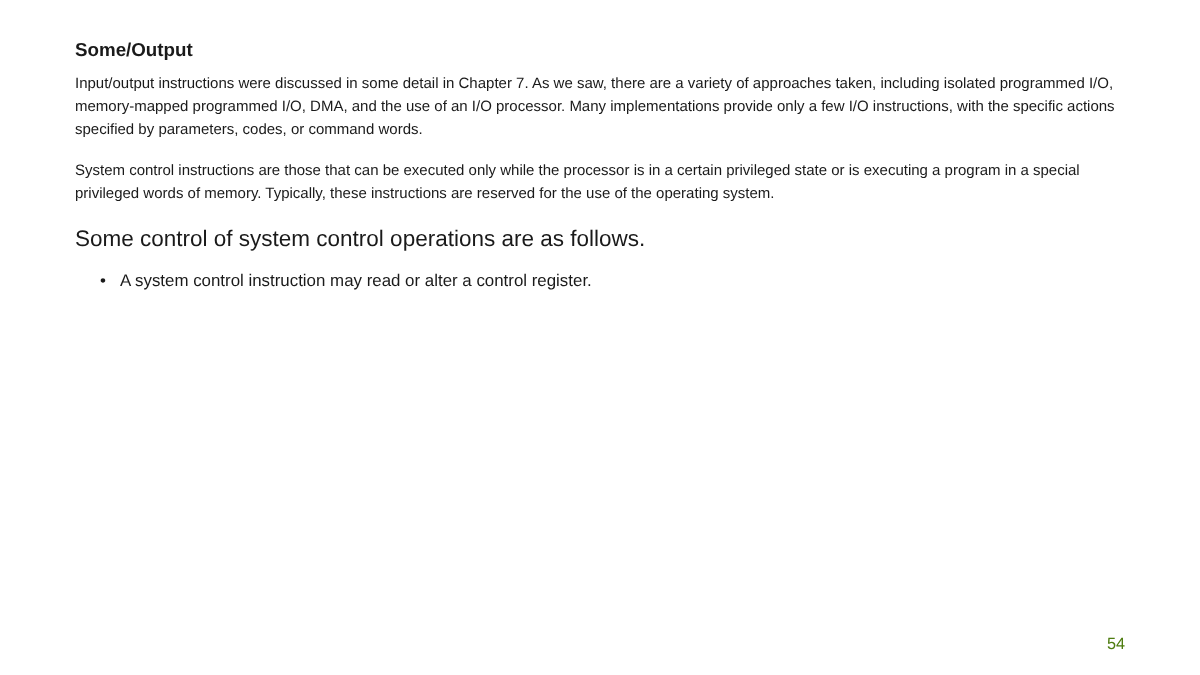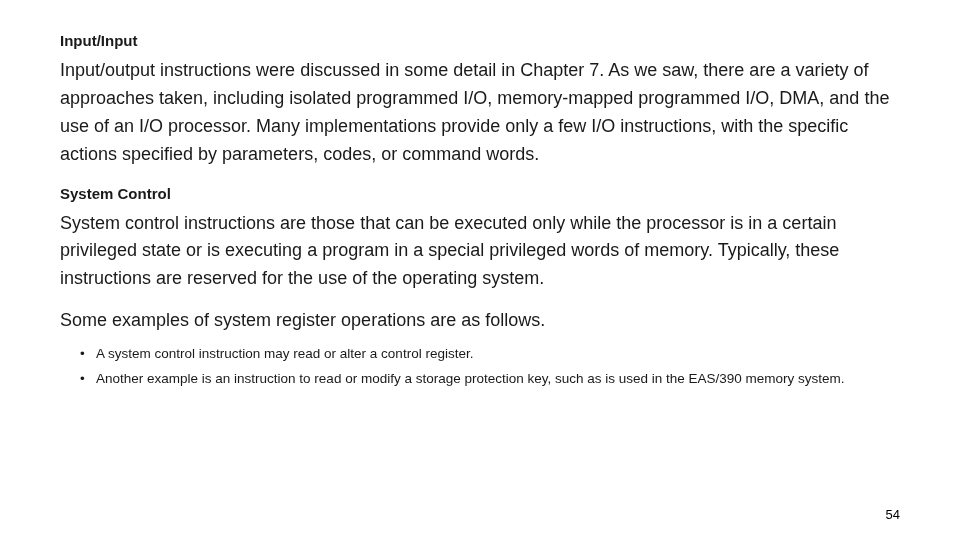--- a/index.html
+++ b/index.html
@@ -26,21 +26,21 @@
     }
 
     .section-heading {
       font-size: 15px;
       font-weight: bold;
       margin-bottom: 6px;
       line-height: 1.4;
     }
 
     .section-body {
-      font-size: 18px;
+      font-size: 12px;
       font-weight: normal;
       line-height: 1.55;
       margin-bottom: 14px;
     }
 
     .large-text {
       font-size: 18px;
       line-height: 1.5;
       margin-bottom: 10px;
     }
@@ -64,39 +64,35 @@
       position: absolute;
       left: 0;
       top: 0;
     }
 
     .page-number {
       position: absolute;
       bottom: 18px;
       right: 60px;
       font-size: 13px;
-      color: #000000;
+      color: #4d7c0f;
     }
   </style>
 </head>
 <body>
 
 <div class="page">
 
-  <h2 class="section-heading">Input/Input</h2>
+  <h2 class="section-heading">Some/Output</h2>
   <p class="section-body">Input/output instructions were discussed in some detail in Chapter 7. As we saw, there are a variety of approaches taken, including isolated programmed I/O, memory-mapped programmed I/O, DMA, and the use of an I/O processor. Many implementations provide only a few I/O instructions, with the specific actions specified by parameters, codes, or command words.</p>
 
-  <h2 class="section-heading">System Control</h2>
   <p class="section-body">System control instructions are those that can be executed only while the processor is in a certain privileged state or is executing a program in a special privileged words of memory. Typically, these instructions are reserved for the use of the operating system.</p>
 
-  <p class="large-text">Some examples of system register operations are as follows.</p>
+  <p class="large-text">Some control of system control operations are as follows.</p>
 
   <ul class="bullet-list">
     <li>
       <span>A system control instruction may read or alter a control register.</span>
-    </li>
-    <li>
-      <span>Another example is an instruction to read or modify a storage protection key, such as is used in the EAS/390 memory system.</span>
     </li>
   </ul>
 
   <span class="page-number">54</span>
 </div>
 
 </body></html>

